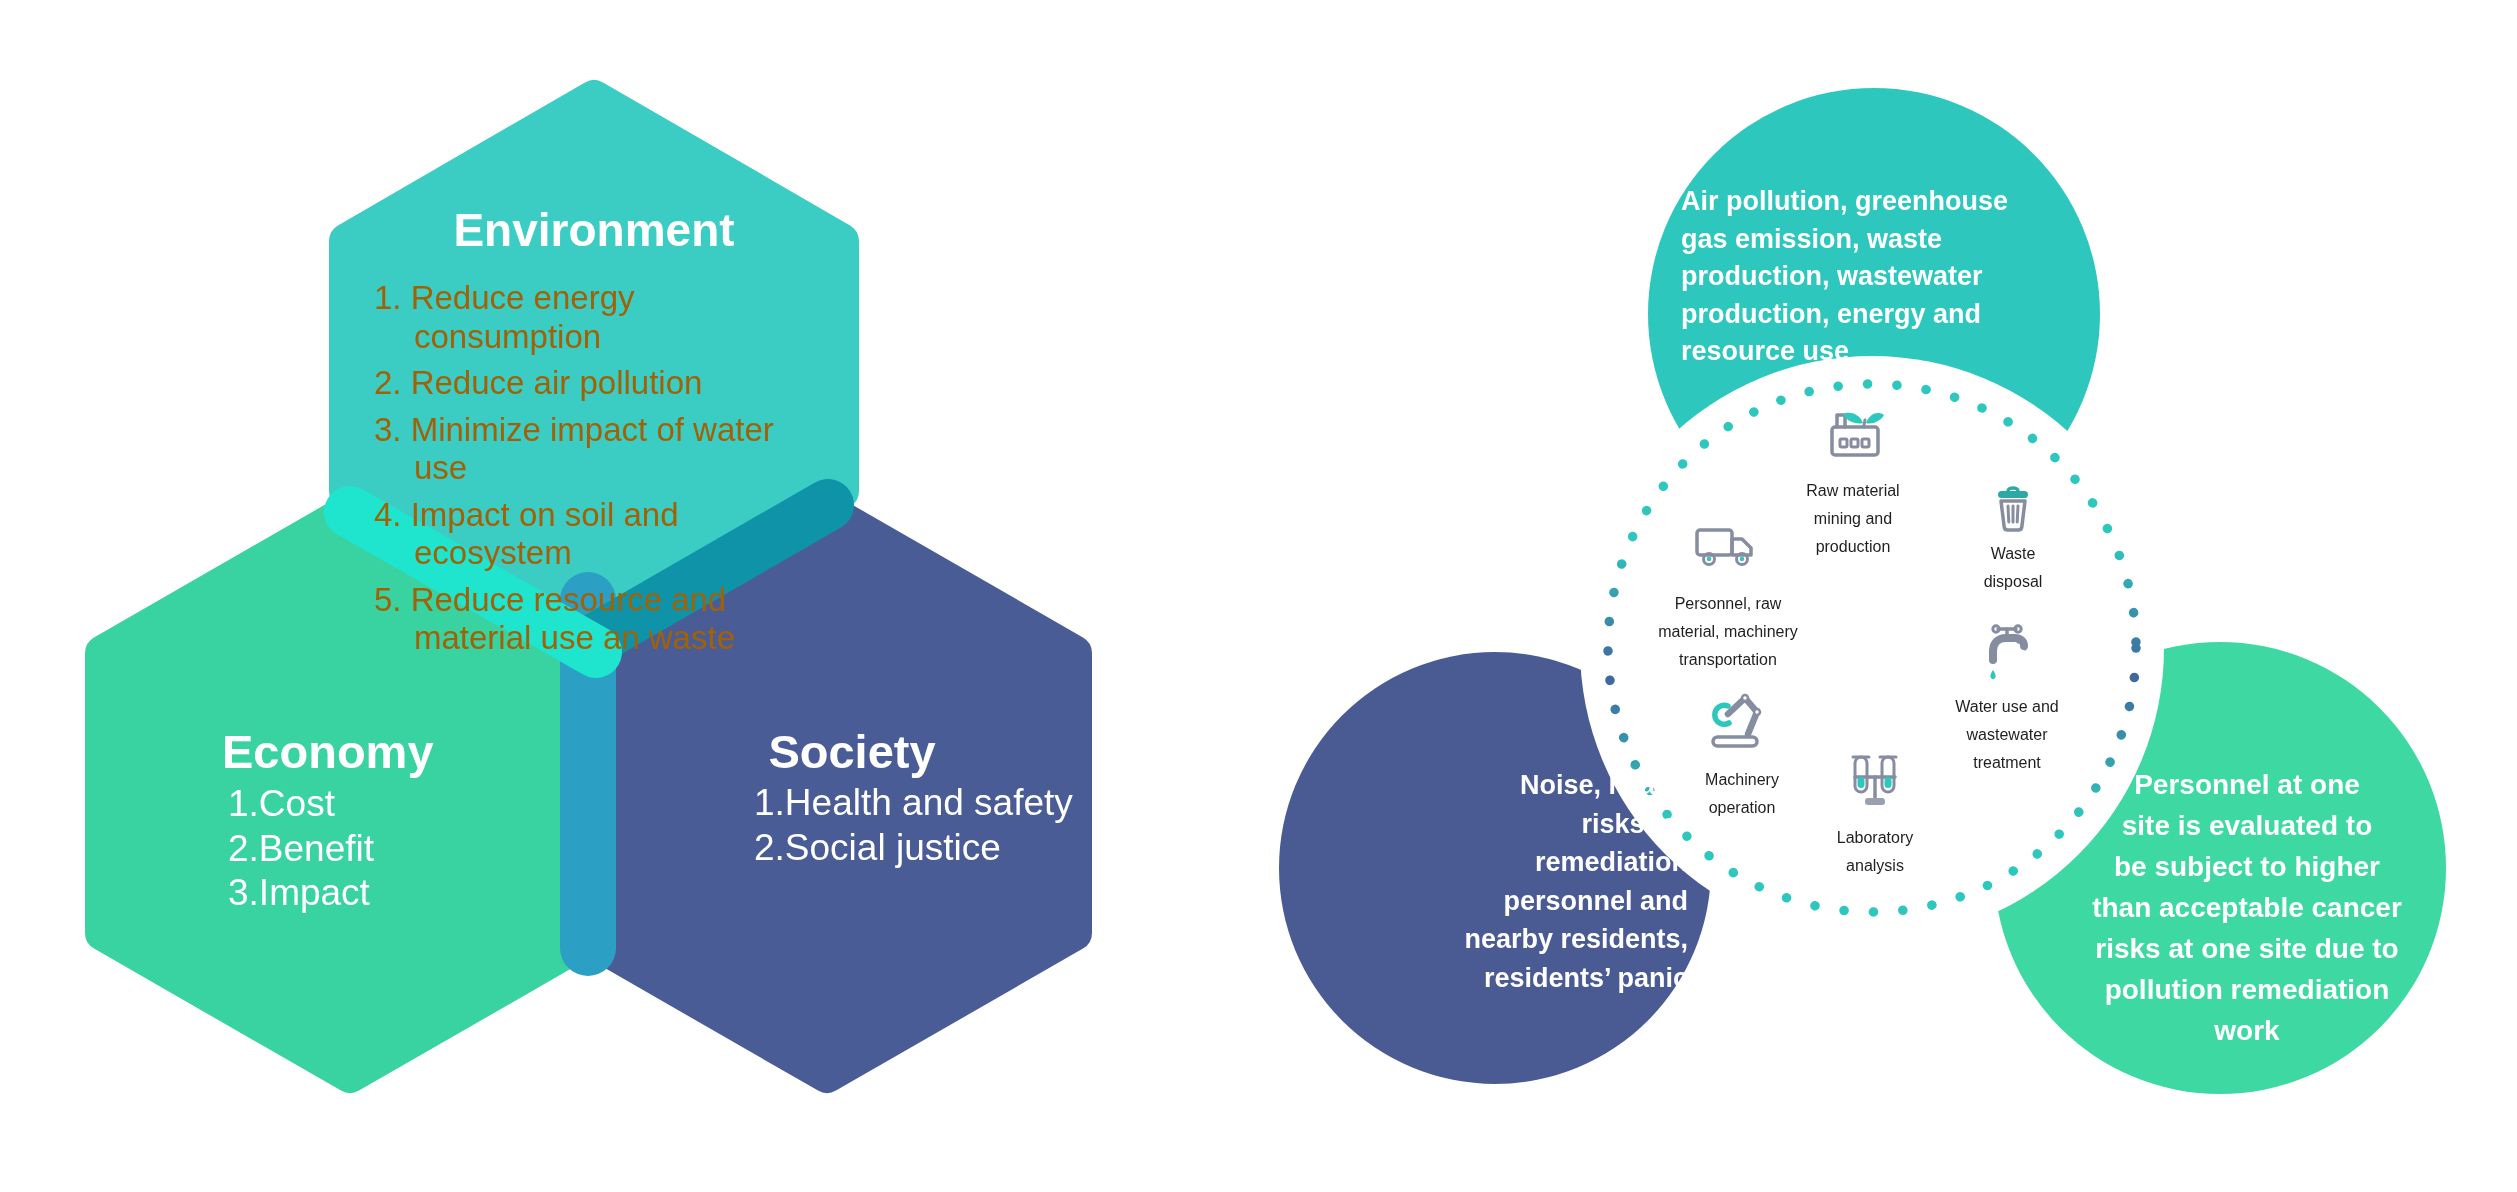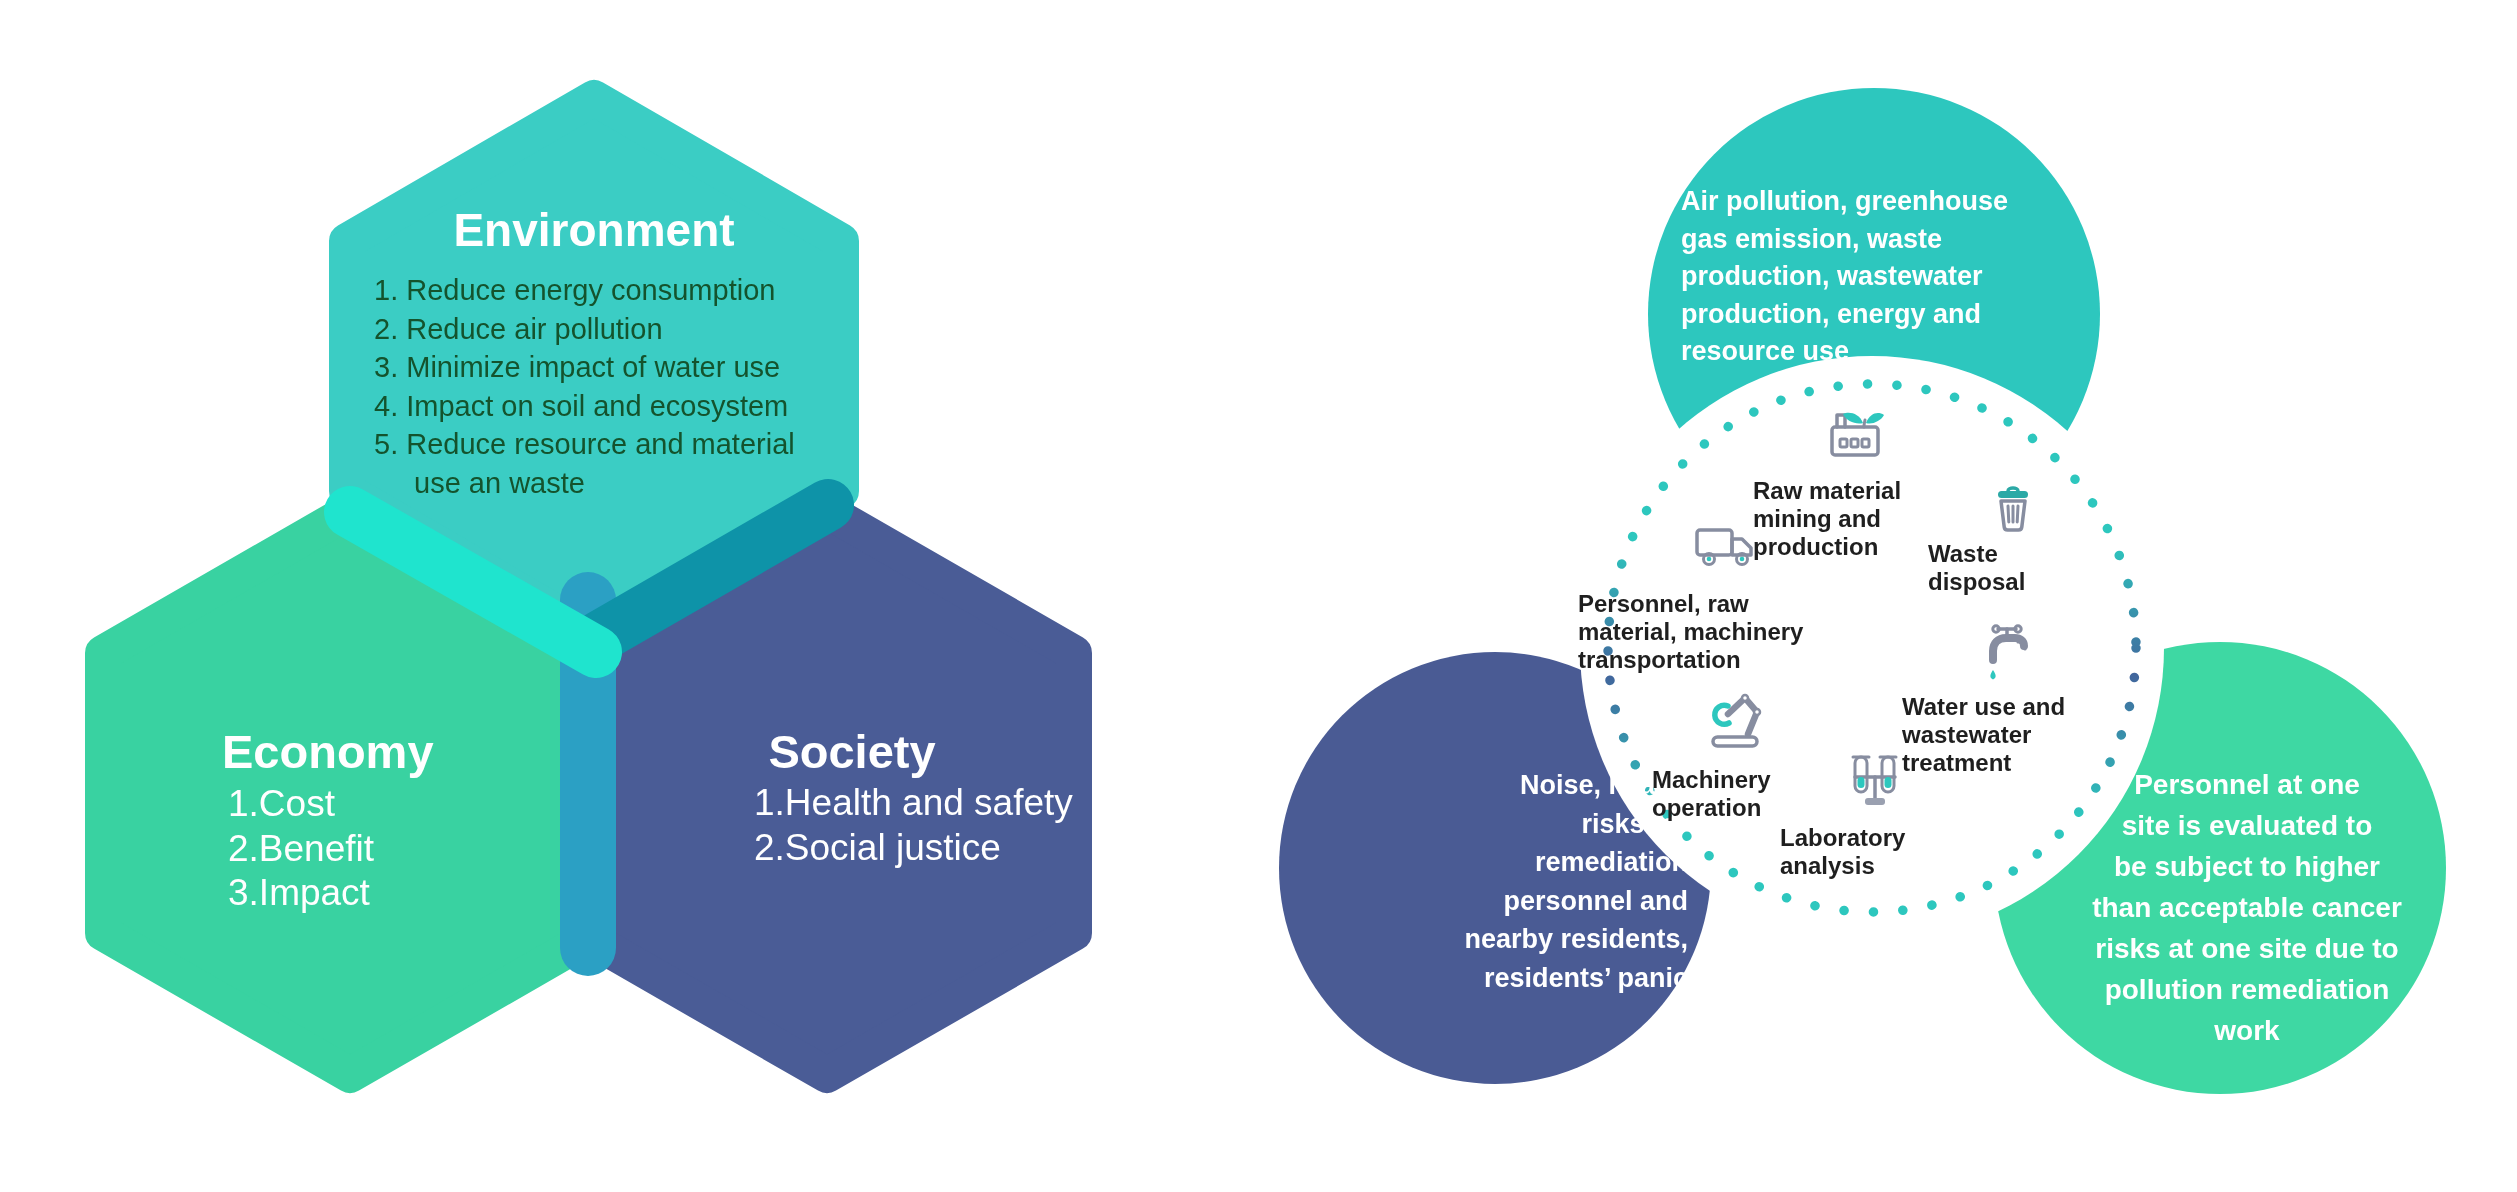--- a/index.html
+++ b/index.html
@@ -5,30 +5,30 @@
   html,body{margin:0;padding:0;background:#fff;}
   .canvas{position:relative;width:2517px;height:1192px;background:#fff;overflow:hidden;
           font-family:"Liberation Sans","DejaVu Sans",sans-serif;}
   .abs{position:absolute;}
   svg{display:block;}
   .base-layer{position:absolute;left:0;top:0;}
 
   
   .hex-title{color:#fff;font-weight:700;text-align:center;font-size:46px;line-height:52px;}
   .env-list{width:455px;}
-  .env-li{color:#14532d;font-size:29px;line-height:38.5px;padding-left:40px;text-indent:-40px;}
+  .env-li{color:#a16207;font-size:33px;line-height:38.5px;padding-left:40px;text-indent:-40px;margin-top:8px;}
   .eco-li,.soc-li{color:#fff;font-size:37px;line-height:44.5px;}
 
   
   .circle-text{color:#fff;font-weight:700;white-space:pre-line;}
   .t-top{font-size:27px;line-height:37.5px;text-align:left;}
   .t-left{font-size:27px;line-height:38.5px;text-align:right;}
   .t-right{font-size:28px;line-height:41px;text-align:center;}
-  .center-label{color:#1f1f1f;font-weight:700;font-size:24px;line-height:28px;
-                text-align:left;white-space:pre-line;}
+  .center-label{color:#1f1f1f;font-weight:400;font-size:16px;line-height:28px;
+                text-align:center;white-space:pre-line;}
 
   
   .ic-s{stroke:#878DA0;fill:none;stroke-width:3.5;stroke-linecap:round;stroke-linejoin:round;}
   .ic-s2{stroke:#878DA0;fill:none;stroke-width:3;stroke-linecap:round;stroke-linejoin:round;}
   .ic-thick{stroke:#878DA0;fill:none;stroke-width:6.5;stroke-linecap:round;stroke-linejoin:round;}
   .ic-teal{fill:#2DC7BE;stroke:none;}
   .ic-teal-s{stroke:#2DC7BE;fill:none;stroke-linecap:round;}
   .ic-joint{fill:#fff;stroke:#878DA0;stroke-width:2.5;}
   .ic-gray{fill:#9AA0B0;stroke:none;}
 </style>

